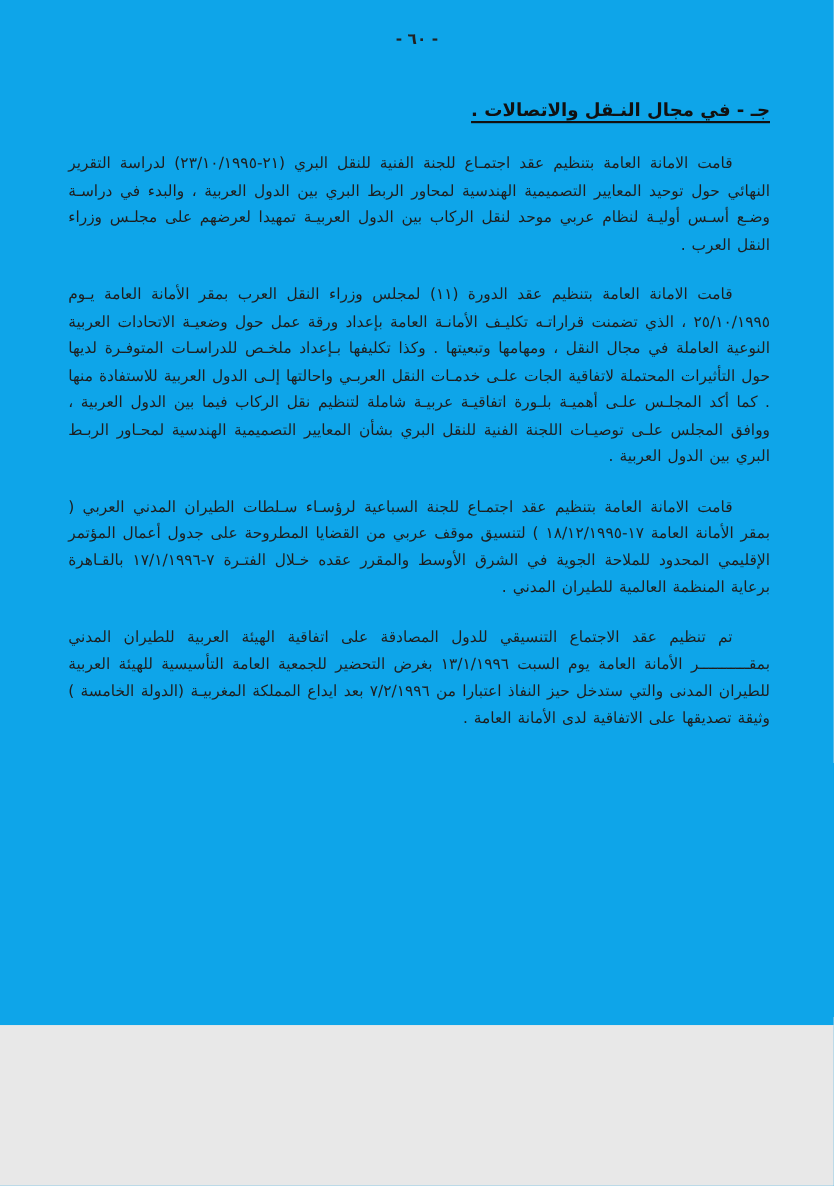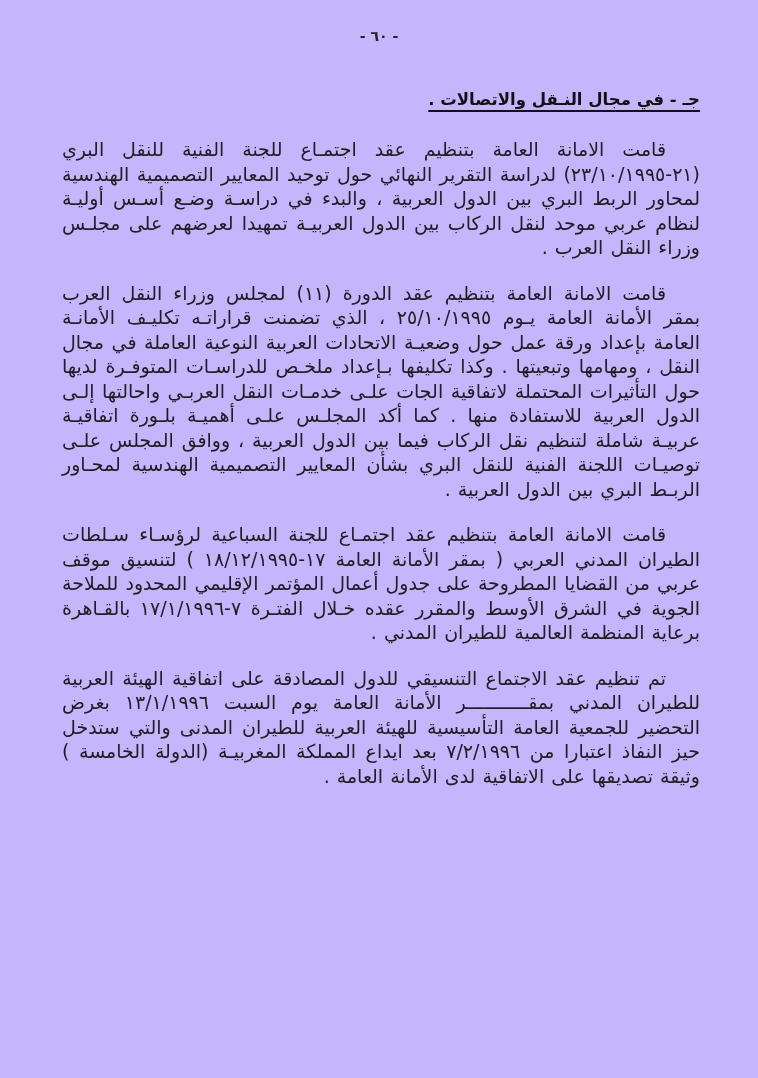--- a/index.html
+++ b/index.html
@@ -4,23 +4,23 @@
 <style>
   * { box-sizing: border-box; margin: 0; padding: 0; }
 
   html, body {
     background: #e8e8e8;
   }
 
   .page {
     position: relative;
     width: 758px;
-    height: 1078px;
+    height: 932px;
     margin: 0 auto;
-    background: #c4b5fd;
+    background: #0ea5e9;
     color: #1b1b1b;
     font-family: "DejaVu Sans", sans-serif;
     overflow: hidden;
   }
 
   .page-number {
     padding-top: 28px;
     text-align: center;
     font-size: 14px;
     font-weight: bold;
@@ -39,21 +39,21 @@
     font-weight: bold;
     color: #111;
     text-decoration: underline;
     text-underline-offset: 5px;
     text-decoration-thickness: 1.5px;
     margin-bottom: 28px;
     letter-spacing: 0.3px;
   }
 
   .body-text p {
-    font-size: 19px;
+    font-size: 14px;
     line-height: 24.5px;
     text-align: justify;
     text-indent: 34px;
     margin-bottom: 21px;
     word-spacing: 1px;
     color: #1e1e1e;
   }
 
   .body-text p:last-child {
     margin-bottom: 0;

